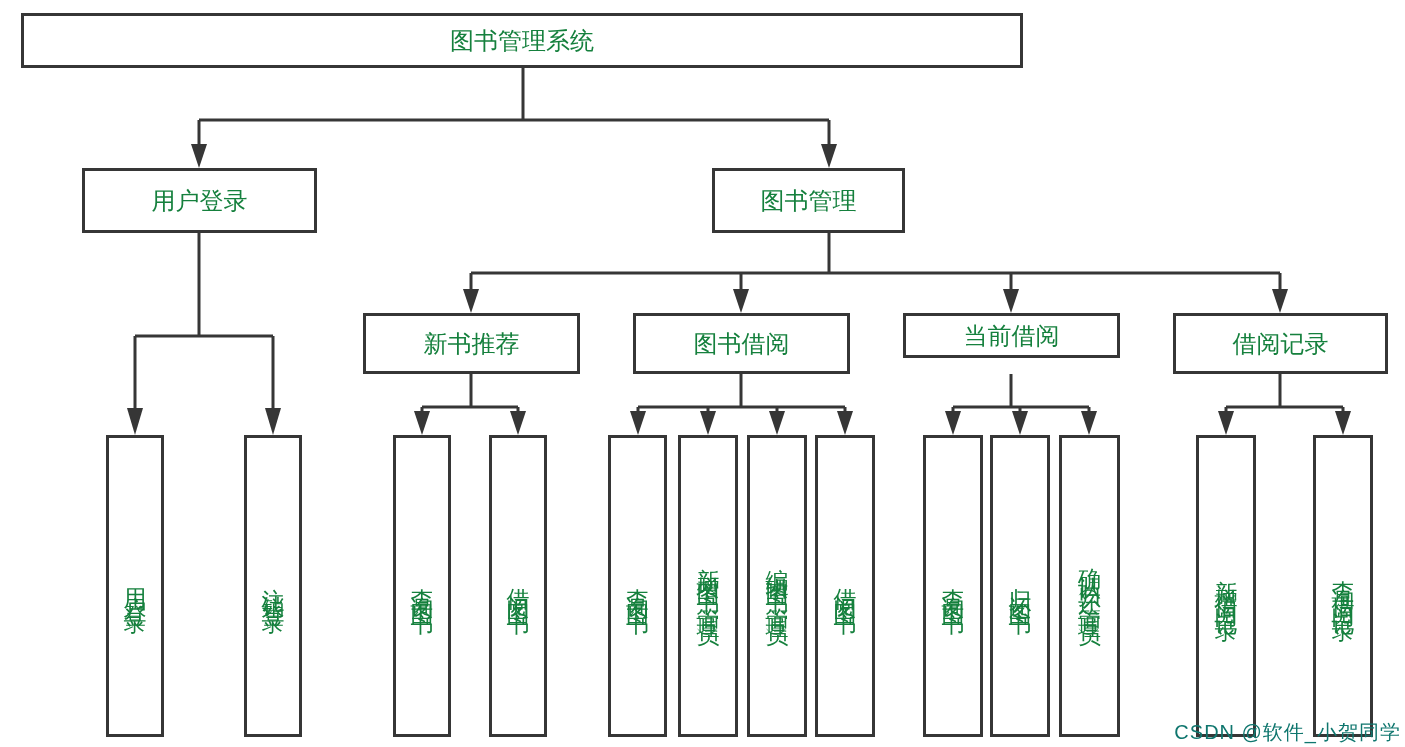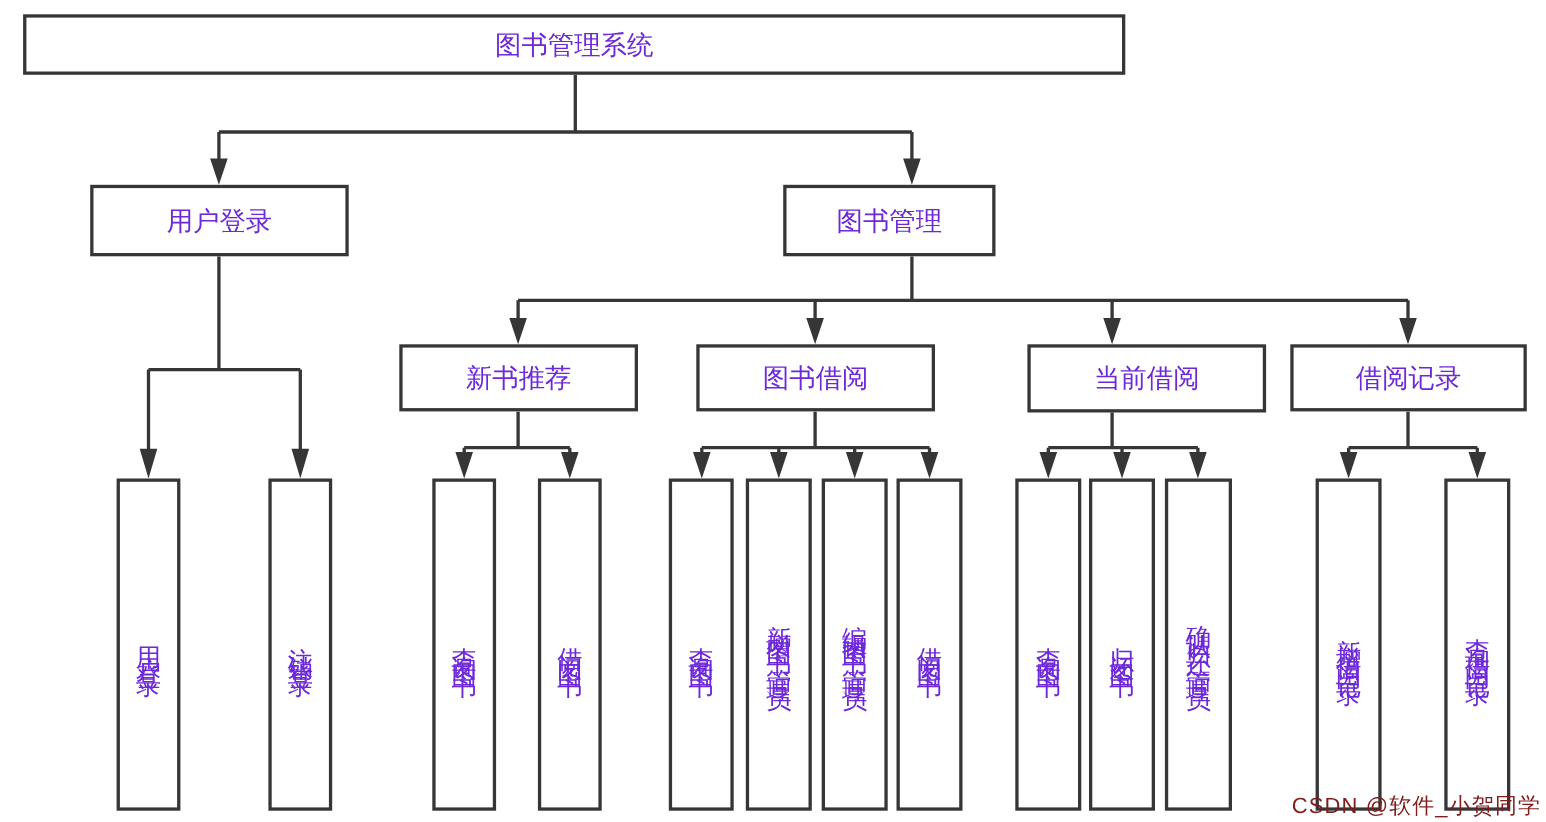--- a/index.html
+++ b/index.html
@@ -5,29 +5,29 @@
   html,body{margin:0;padding:0;background:#ffffff;}
   .canvas{
     position:relative;width:1405px;height:747px;background:#ffffff;
     font-family:"Liberation Sans","DejaVu Sans",sans-serif;overflow:hidden;
   }
   svg.wires{position:absolute;left:0;top:0;width:1405px;height:747px;z-index:0;}
   .node{
     position:absolute;box-sizing:border-box;z-index:1;
     border:3px solid #363636;background:#ffffff;
     display:flex;align-items:center;justify-content:center;
-    color:#6d28d9;font-size:24px;white-space:nowrap;text-align:center;
+    color:#15803d;font-size:24px;white-space:nowrap;text-align:center;
   }
   .node.v{
     writing-mode:vertical-rl;text-orientation:mixed;
     letter-spacing:8px;font-size:23px;line-height:1;white-space:normal;
   }
   .watermark{
     position:absolute;z-index:2;right:4px;top:719px;
-    color:#7f1d1d;font-size:20px;letter-spacing:1px;
+    color:#0f766e;font-size:20px;letter-spacing:1px;
     font-family:"Liberation Sans","DejaVu Sans",sans-serif;
   }
 </style>
 </head>
 <body>
 
 <div class="canvas">
 
   <svg class="wires" viewBox="0 0 1405 747" fill="none" stroke="#363636" stroke-width="3">
     <g>
@@ -72,21 +72,21 @@
     </g>
   </svg>
 
   <div class="node" style="left:21px;top:13px;width:1002px;height:55px">图书管理系统</div>
 
   <div class="node" style="left:82px;top:168px;width:235px;height:65px">用户登录</div>
   <div class="node" style="left:712px;top:168px;width:193px;height:65px">图书管理</div>
 
   <div class="node" style="left:633px;top:313px;width:217px;height:61px">图书借阅</div>
   <div class="node" style="left:363px;top:313px;width:217px;height:61px">新书推荐</div>
-  <div class="node" style="left:934px;top:313px;width:217px;height:62px">当前借阅</div>
+  <div class="node" style="left:903px;top:313px;width:217px;height:45px">当前借阅</div>
   <div class="node" style="left:1173px;top:313px;width:215px;height:61px">借阅记录</div>
 
   <div class="node v" style="left:106px;top:435px;width:58px;height:302px">用户登录</div>
   <div class="node v" style="left:244px;top:435px;width:58px;height:302px">注销登录</div>
 
   <div class="node v" style="left:393px;top:435px;width:58px;height:302px">查询图书</div>
   <div class="node v" style="left:489px;top:435px;width:58px;height:302px">借阅图书</div>
 
   <div class="node v" style="left:608px;top:435px;width:59px;height:302px">查询图书</div>
   <div class="node v" style="left:678px;top:435px;width:60px;height:302px">新增图书（管理员）</div>

